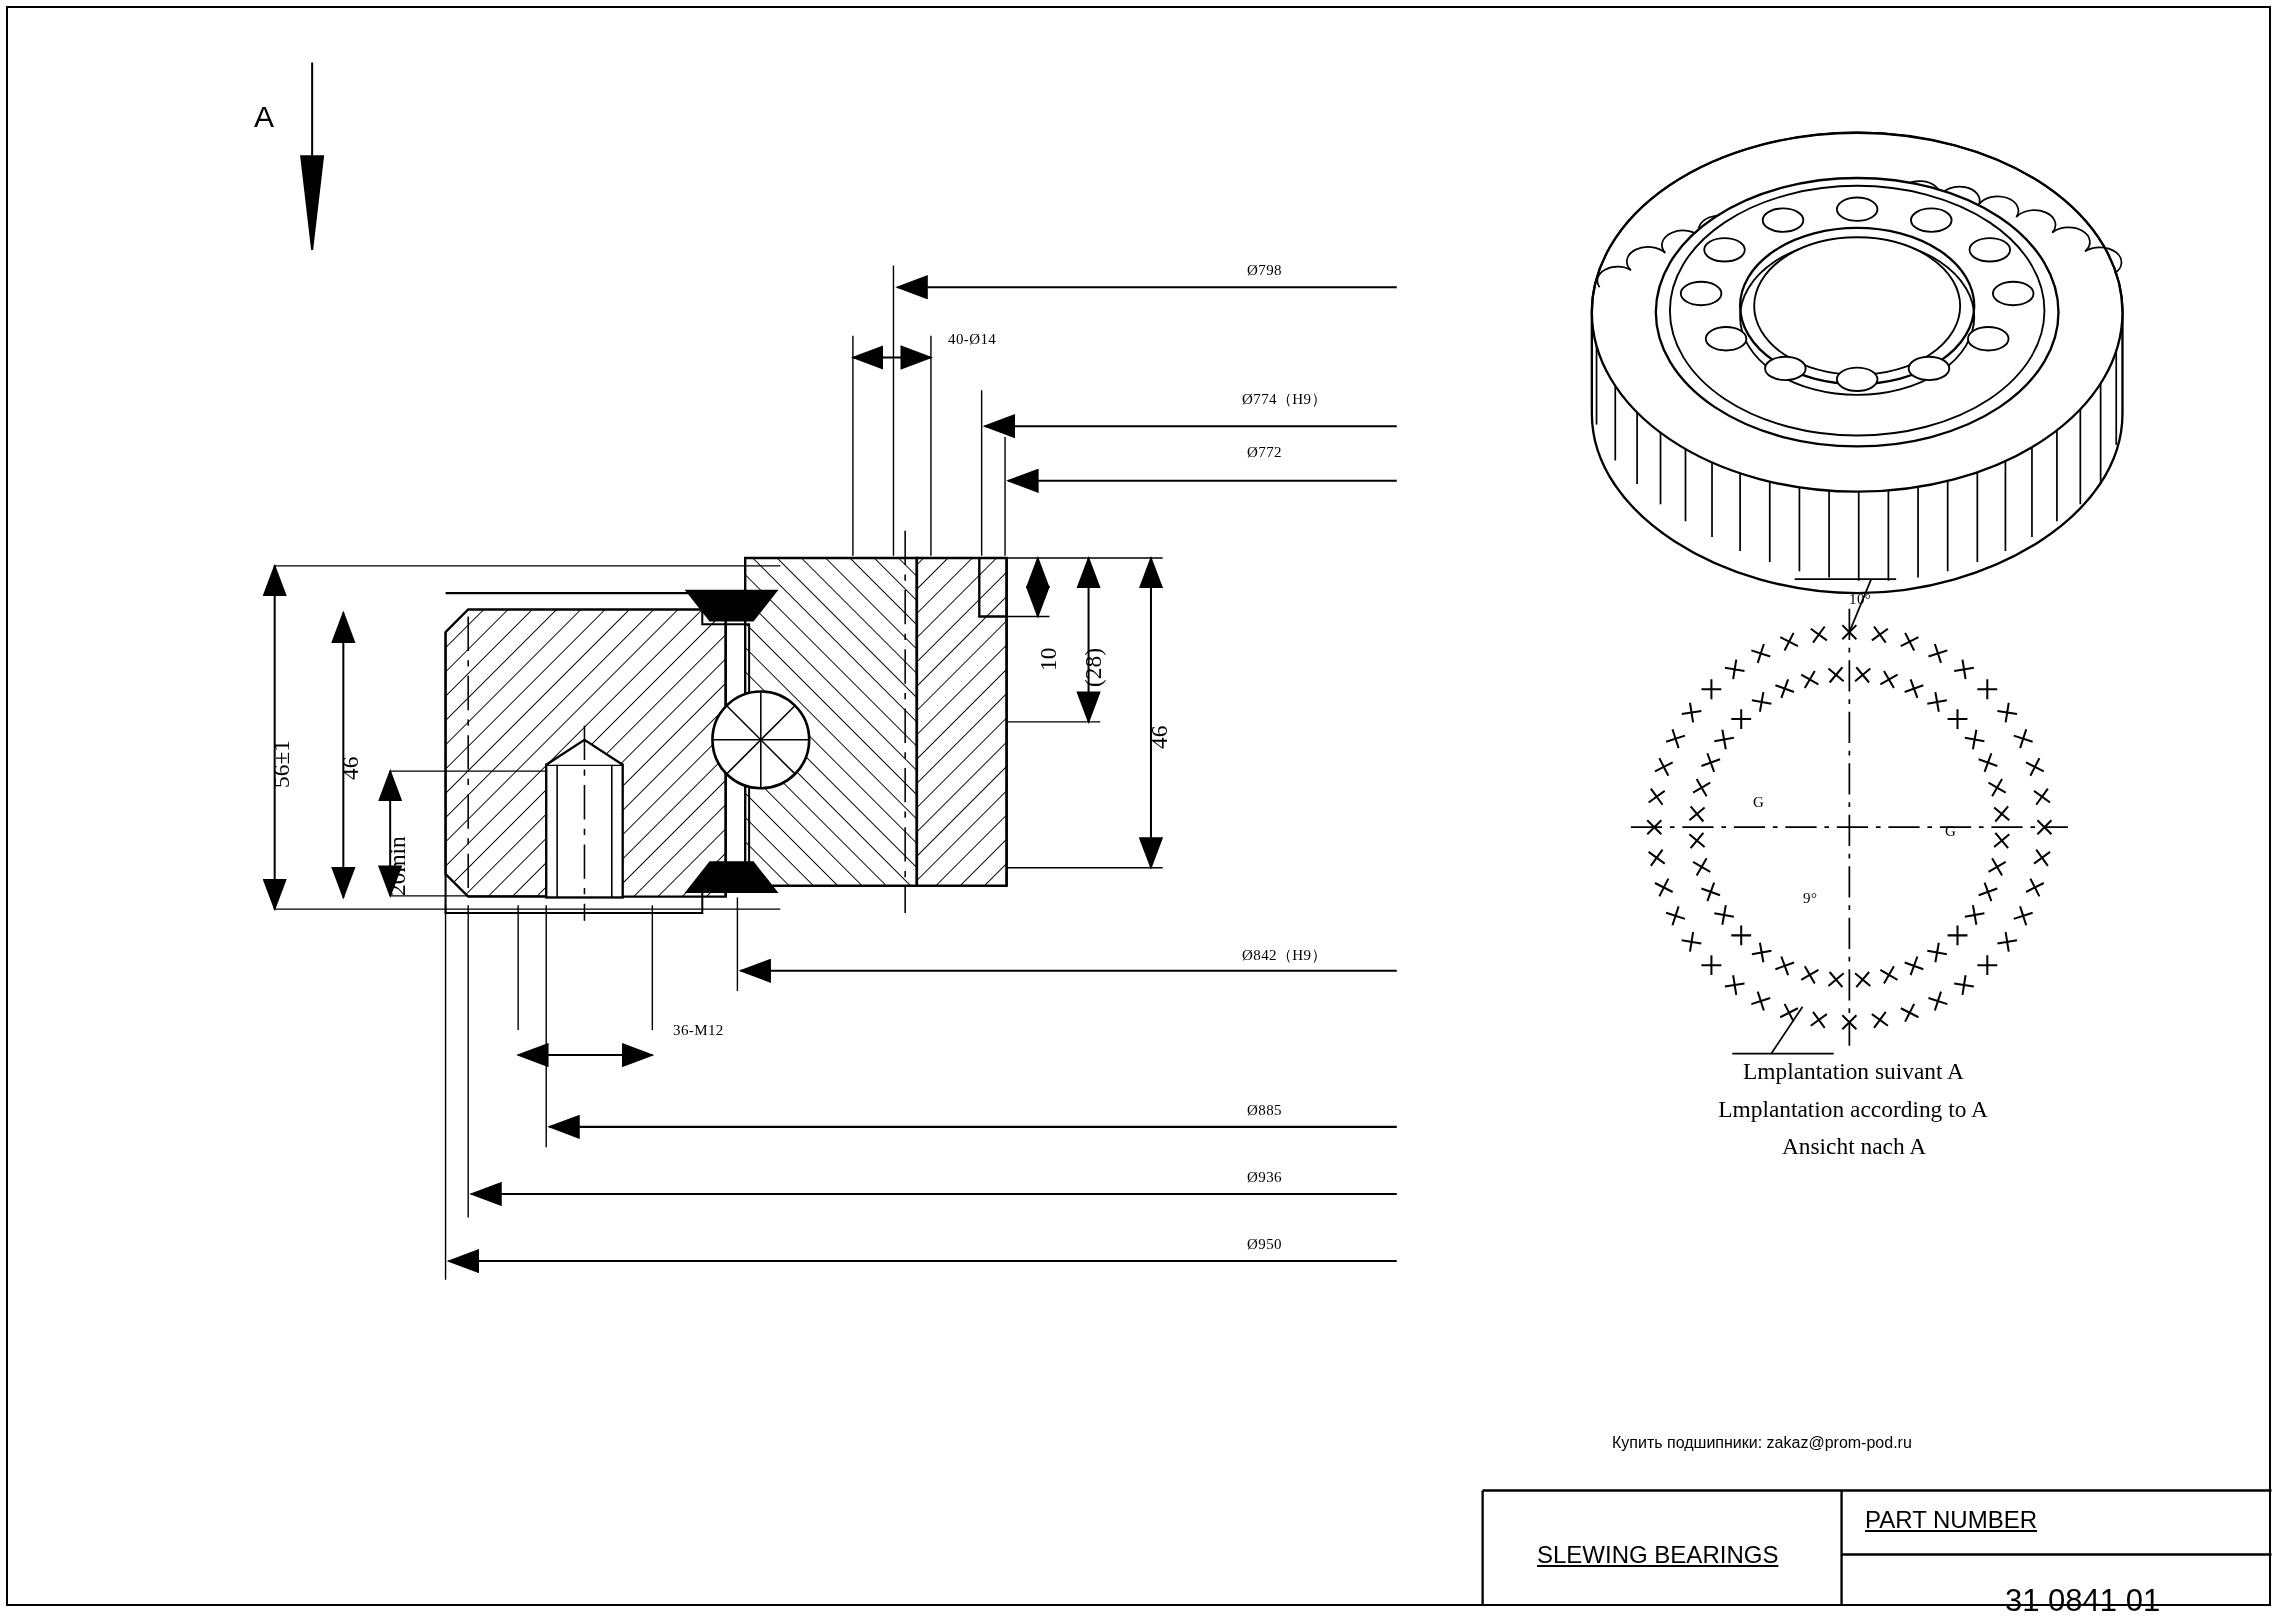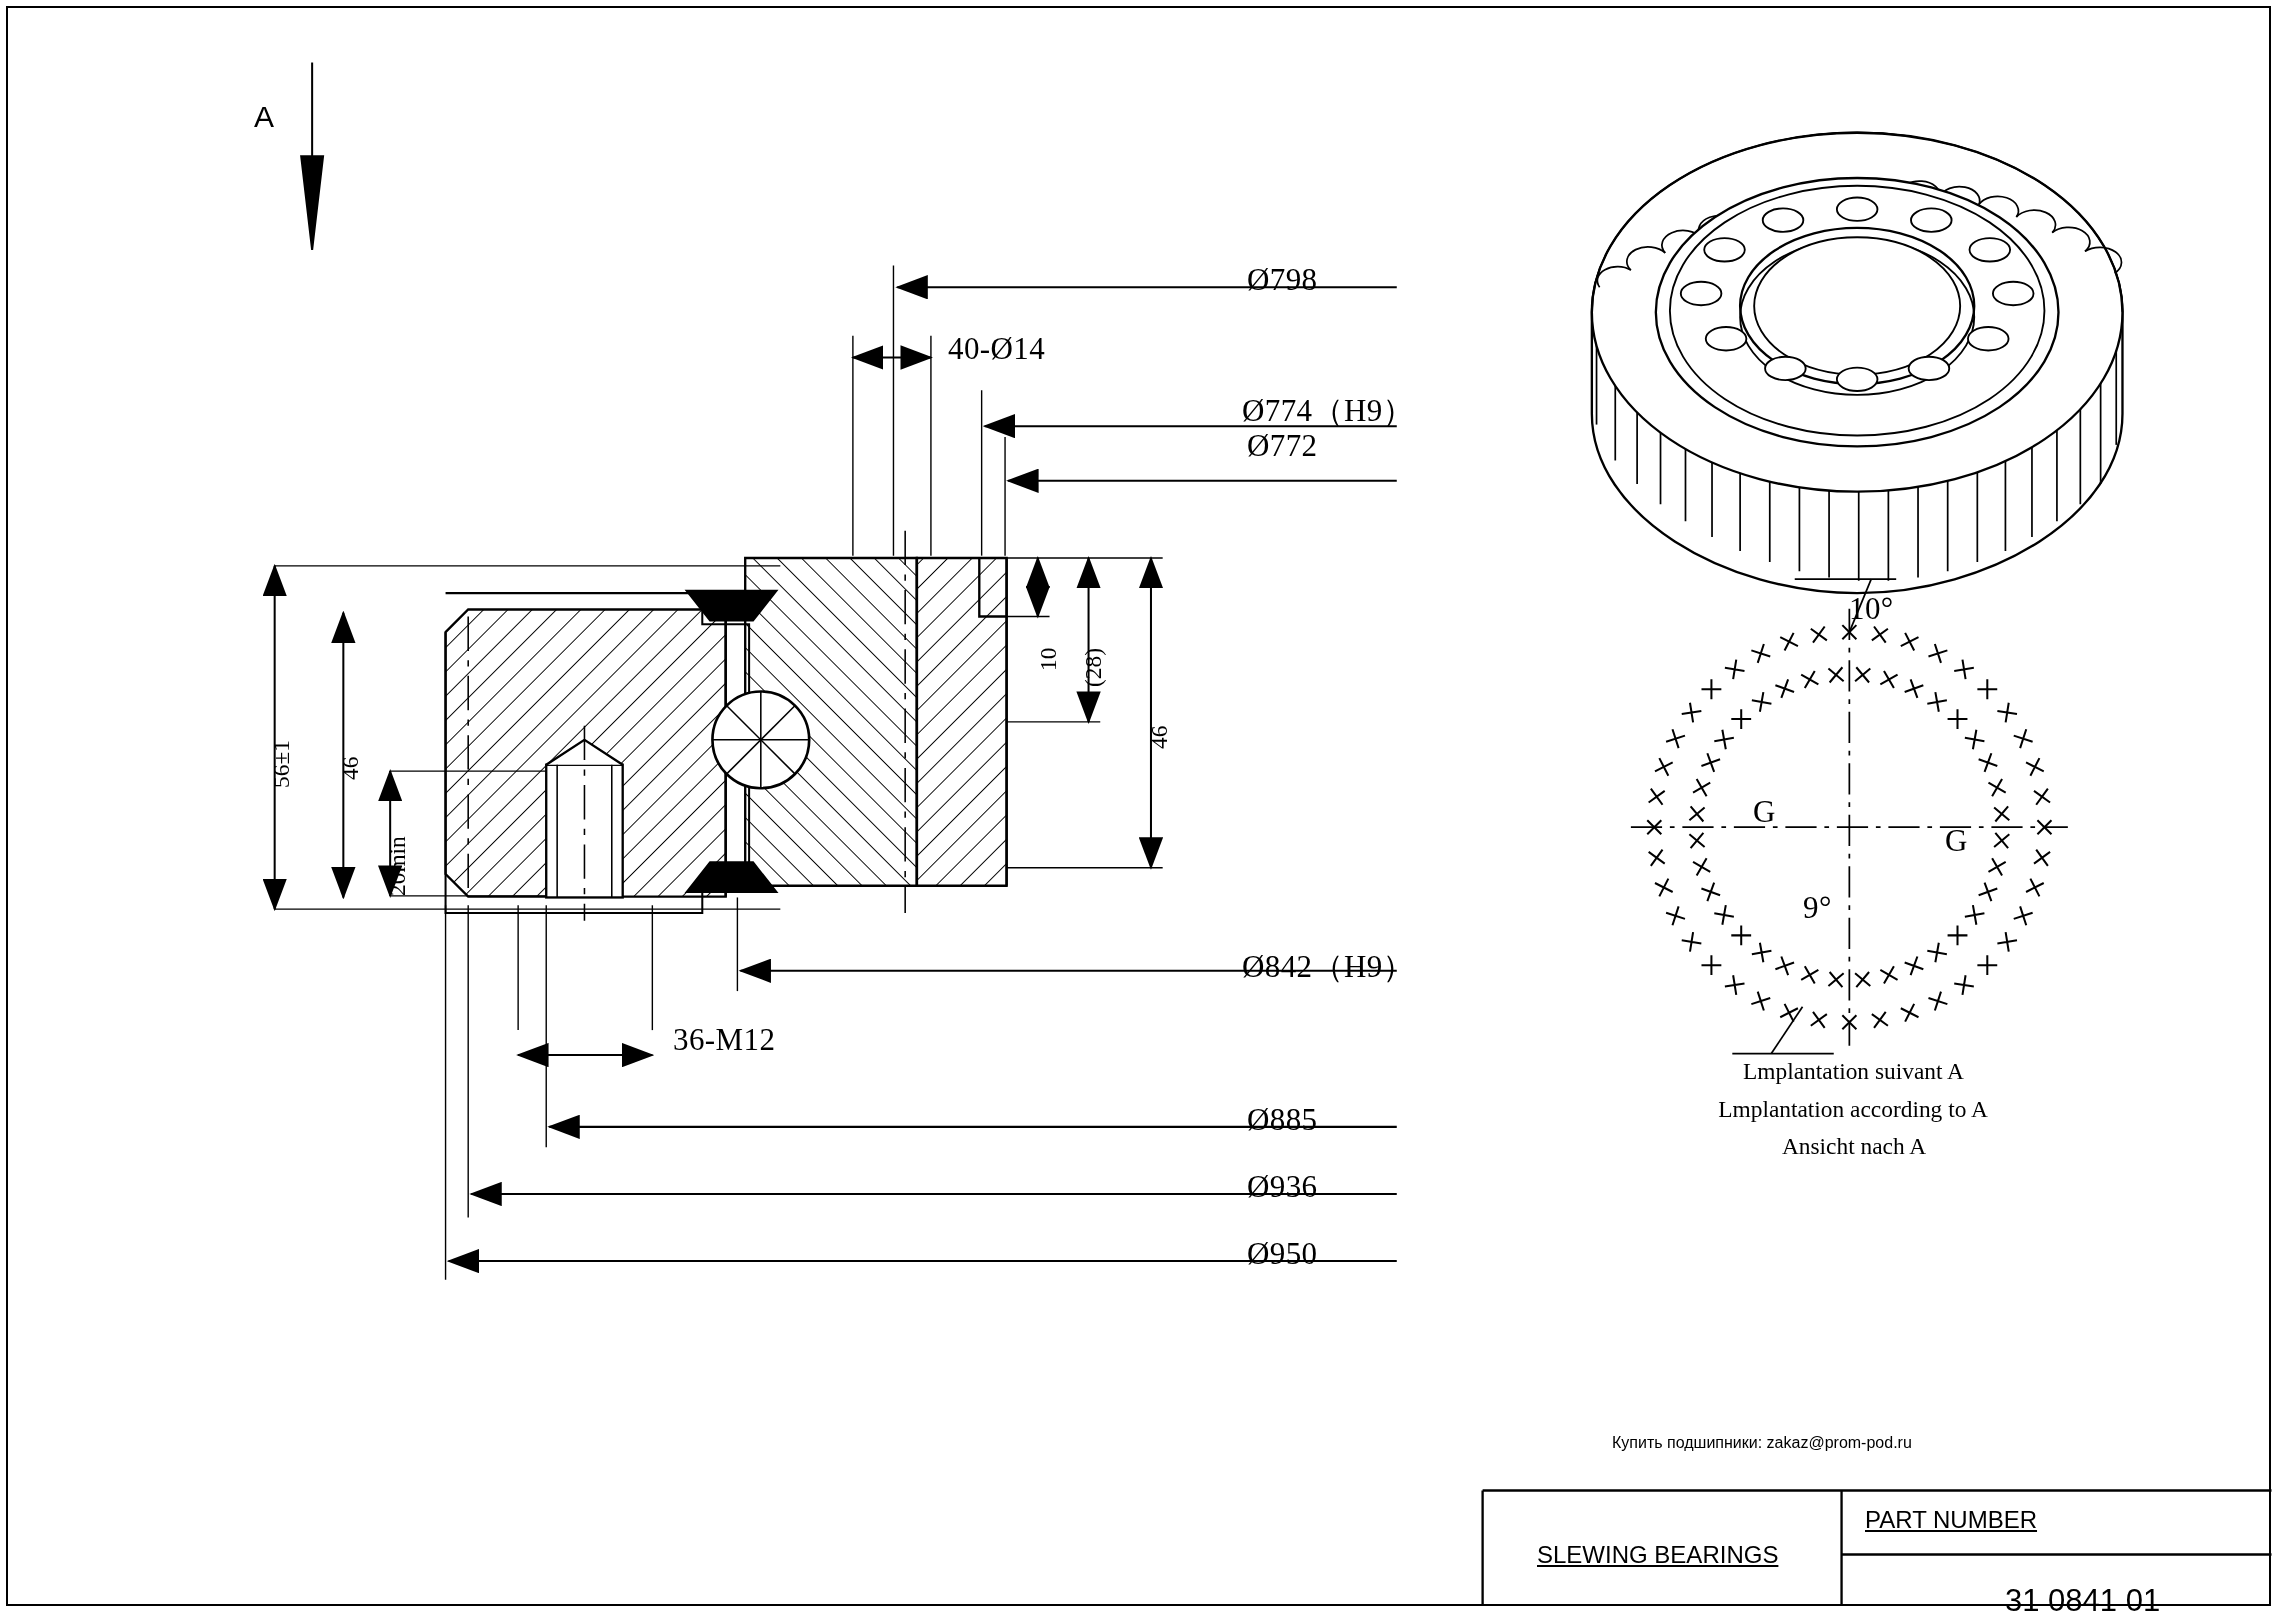--- a/index.html
+++ b/index.html
@@ -9,21 +9,21 @@
     font-family:"Liberation Sans", sans-serif;
     color:#000;
     overflow:hidden;
   }
   #sheet{position:relative;width:2284px;height:1617px;}
   .border-outer{
     position:absolute;left:6.2px;top:6.2px;width:2265px;height:1600px;
     border:2.3px solid #000;box-sizing:border-box;
   }
   .dim-label{
-    position:absolute;font-size:31px;letter-spacing:0.4px;
+    position:absolute;font-size:15px;letter-spacing:0.4px;
     font-family:"Liberation Serif", serif;white-space:nowrap;
   }
   .vtext{
     position:absolute;font-size:23.4px;font-family:"Liberation Serif", serif;
     white-space:nowrap;transform-origin:0 0;transform:rotate(-90deg);
   }
   svg{position:absolute;left:0;top:0;}
   .tb-title{
     position:absolute;font-size:24px;font-family:"Liberation Sans",sans-serif;
     white-space:nowrap;
@@ -329,21 +329,21 @@
         <path d="M-9,-9 L9,9 M-9,9 L9,-9" transform="translate(2257.579018475195,899.4461993193577) rotate(325)" stroke="#000" stroke-width="2.6"></path>
         <path d="M-9,-9 L9,9 M-9,9 L9,-9" transform="translate(2287.166820698823,882.3636737408167) rotate(335)" stroke="#000" stroke-width="2.6"></path>
         <path d="M-9,-9 L9,9 M-9,9 L9,-9" transform="translate(2319.271467159906,870.6785380473426) rotate(345)" stroke="#000" stroke-width="2.6"></path>
         <path d="M-9,-9 L9,9 M-9,9 L9,-9" transform="translate(2352.917474421459,864.7458391740179) rotate(355)" stroke="#000" stroke-width="2.6"></path>
       </g>
   </svg>
 
   <div class="dim-label" style="left:1247px;top:262px;">Ø798</div>
   <div class="dim-label" style="left:948px;top:331px;">40-Ø14</div>
   <div class="dim-label" style="left:1242px;top:390px;">Ø774（H9）</div>
-  <div class="dim-label" style="left:1247px;top:428px;text-align:right;">Ø772</div>
+  <div class="dim-label" style="left:1247px;top:444px;text-align:right;">Ø772</div>
 
   <div class="vtext" style="left:1035px;top:671px;">10</div>
   <div class="vtext" style="left:1080px;top:687px;">(28)</div>
   <div class="vtext" style="left:1146px;top:749px;">46</div>
 
   <div class="vtext" style="left:268px;top:788px;">56±1</div>
   <div class="vtext" style="left:337px;top:780px;">46</div>
   <div class="vtext" style="left:384px;top:896px;">20min</div>
 
   <div class="dim-label" style="left:1242px;top:946px;">Ø842（H9）</div>

